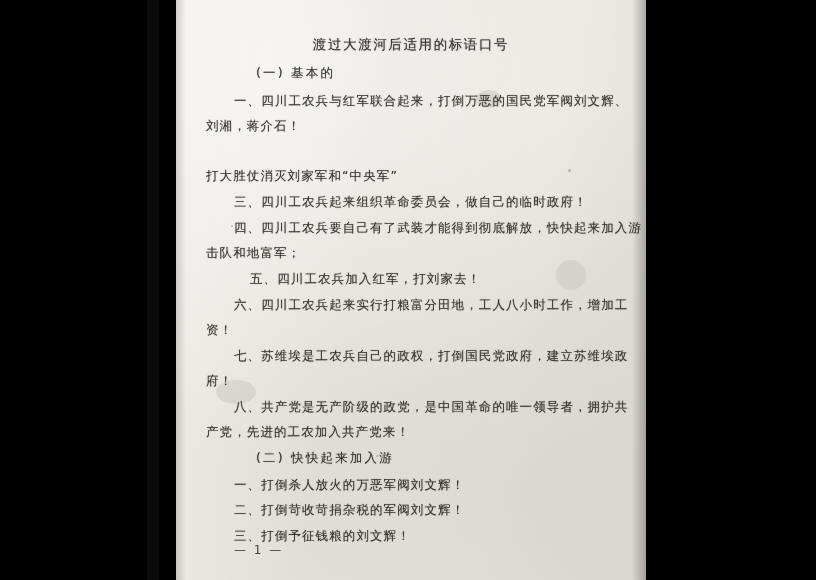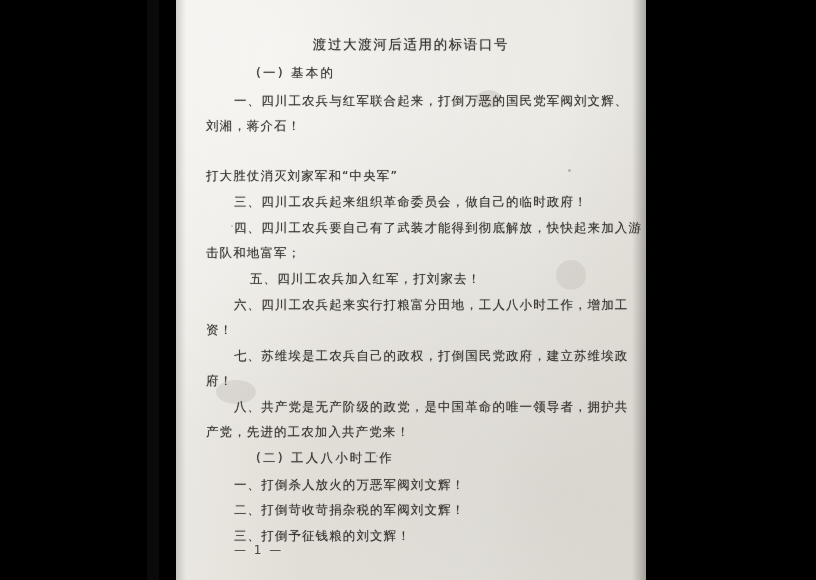--- a/index.html
+++ b/index.html
@@ -148,21 +148,21 @@
       <div class="line" style="left:58px; top:220px;">四、四川工农兵要自己有了武装才能得到彻底解放，快快起来加入游</div>
       <div class="line" style="left:30px; top:245px;">击队和地富军；</div>
       <div class="line" style="left:58px; top:271px;margin-left:16px;">五、四川工农兵加入红军，打刘家去！</div>
       <div class="line" style="left:58px; top:297px;">六、四川工农兵起来实行打粮富分田地，工人八小时工作，增加工</div>
       <div class="line" style="left:30px; top:322px;">资！</div>
       <div class="line" style="left:58px; top:348px;">七、苏维埃是工农兵自己的政权，打倒国民党政府，建立苏维埃政</div>
       <div class="line" style="left:30px; top:373px;">府！</div>
       <div class="line" style="left:58px; top:399px;">八、共产党是无产阶级的政党，是中国革命的唯一领导者，拥护共</div>
       <div class="line" style="left:30px; top:424px;">产党，先进的工农加入共产党来！</div>
 
-      <div class="line sub-head" style="left:80px; top:450px;">(二)  工人八小时工作</div>
+      <div class="line sub-head" style="left:80px; top:450px;">(二)  快快起来加入游</div>
 
       <div class="line" style="left:58px; top:477px;">一、打倒杀人放火的万恶军阀刘文辉！</div>
       <div class="line" style="left:58px; top:502px;">二、打倒苛收苛捐杂税的军阀刘文辉！</div>
       <div class="line" style="left:58px; top:528px;">三、打倒予征钱粮的刘文辉！</div>
 
       <div class="page-num">— 1 —</div>
     </div>
 
     <div class="paper-edge-left"></div>
     <div class="paper-edge-right"></div>

